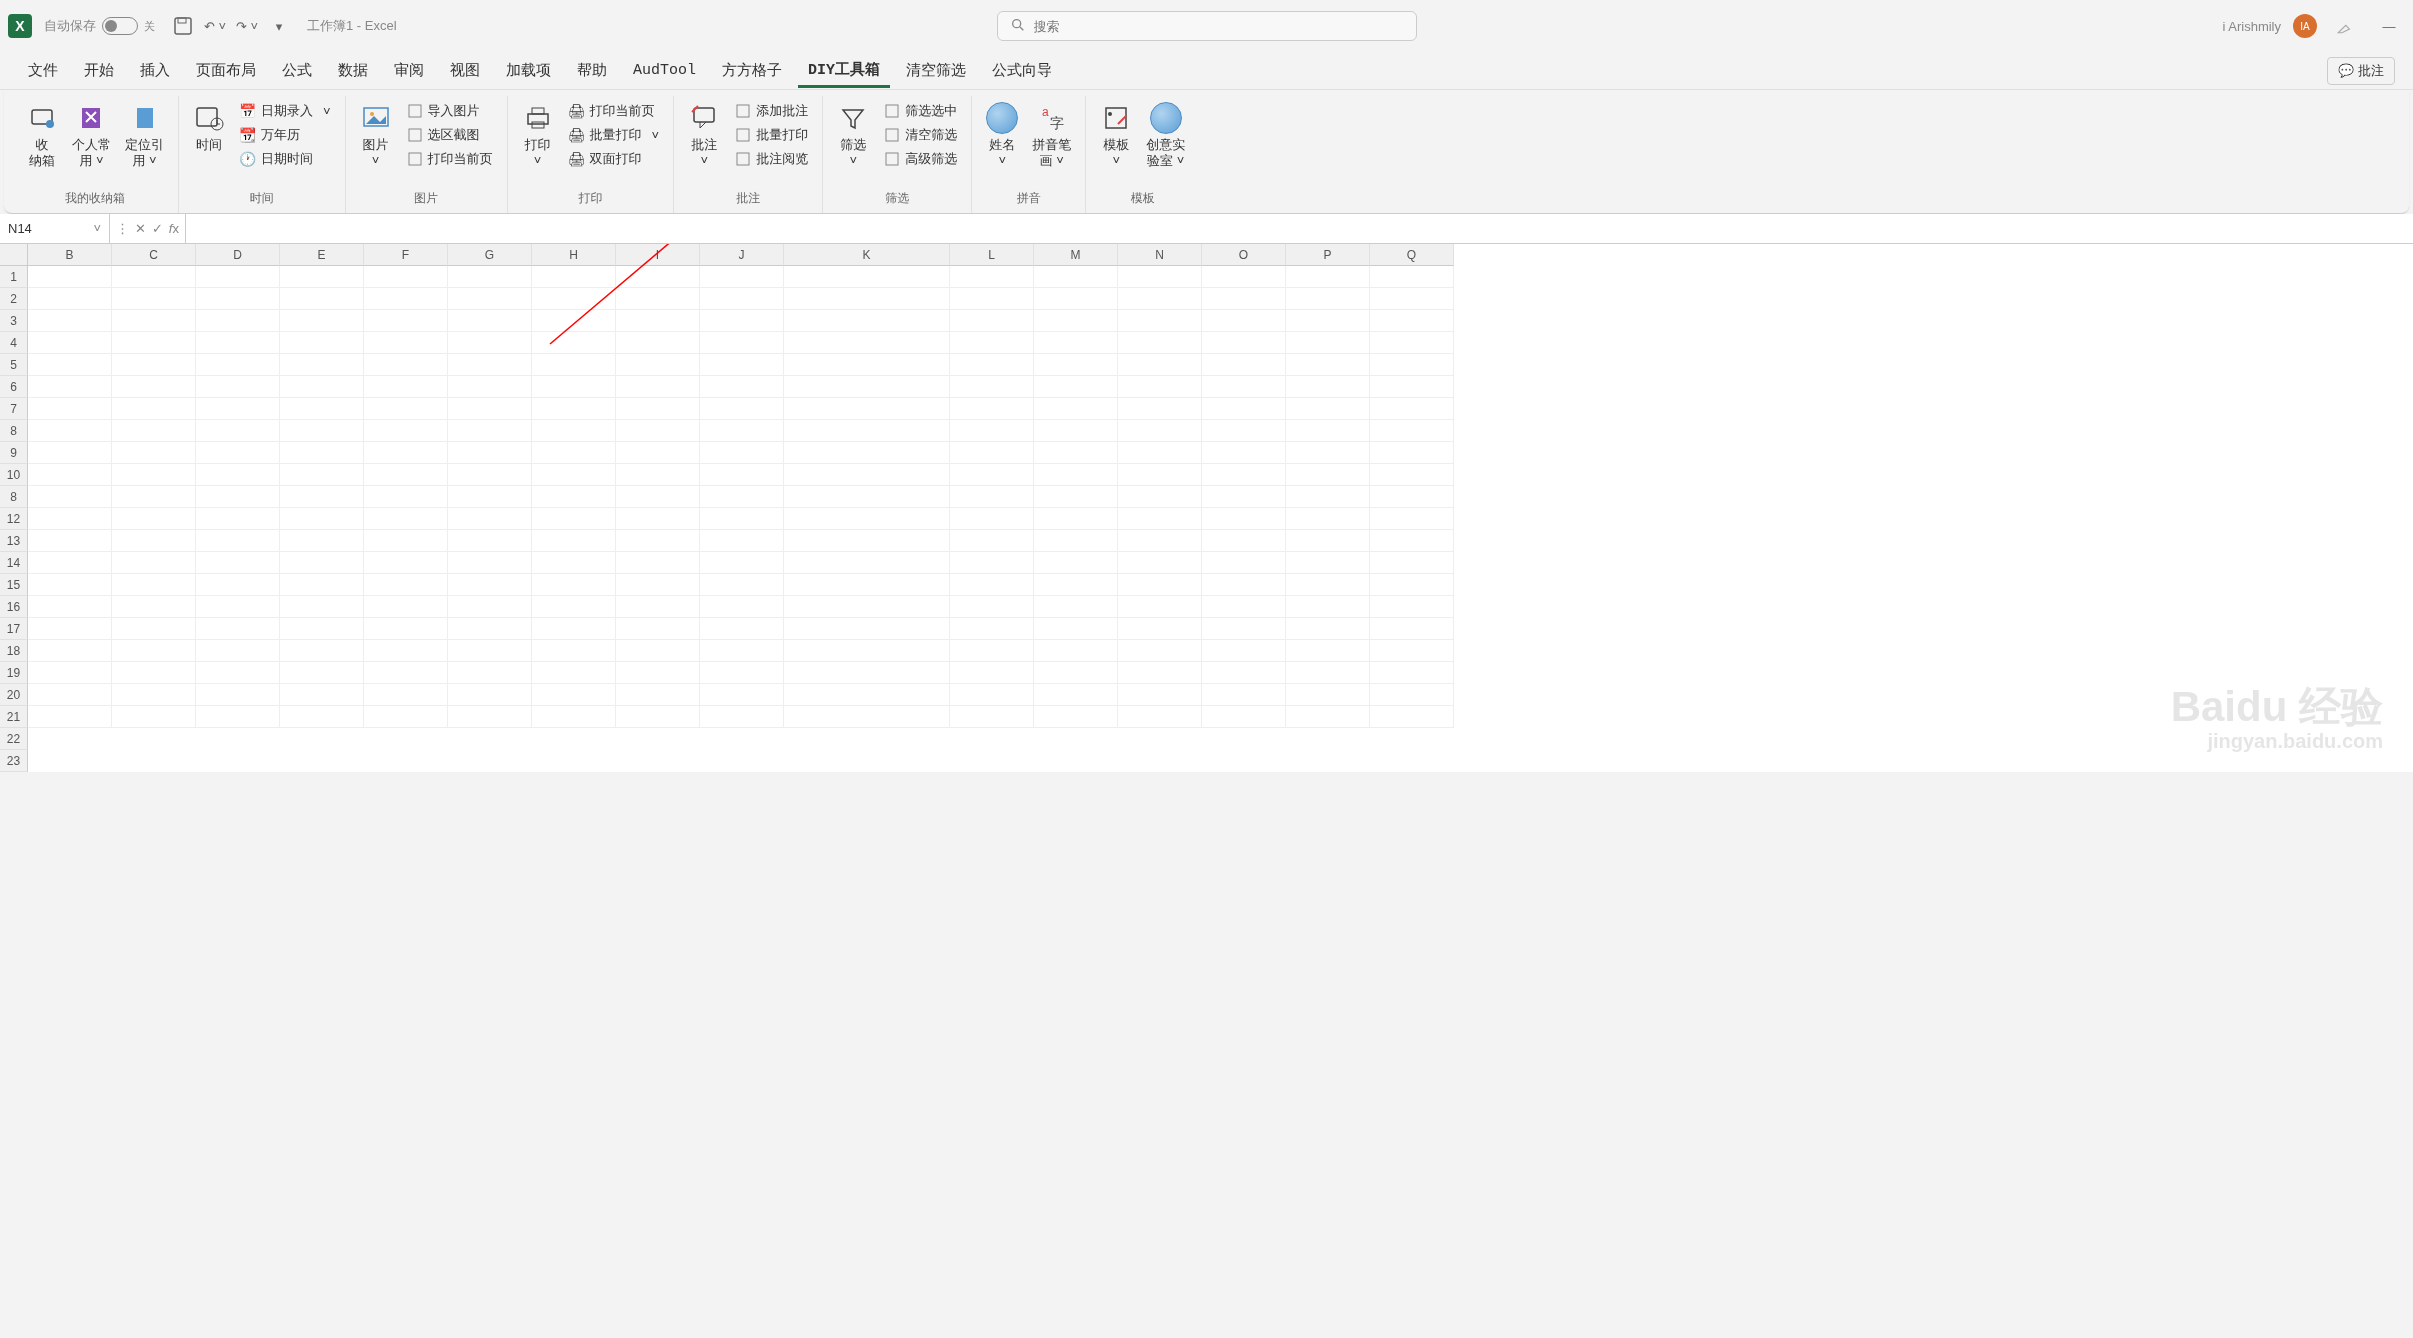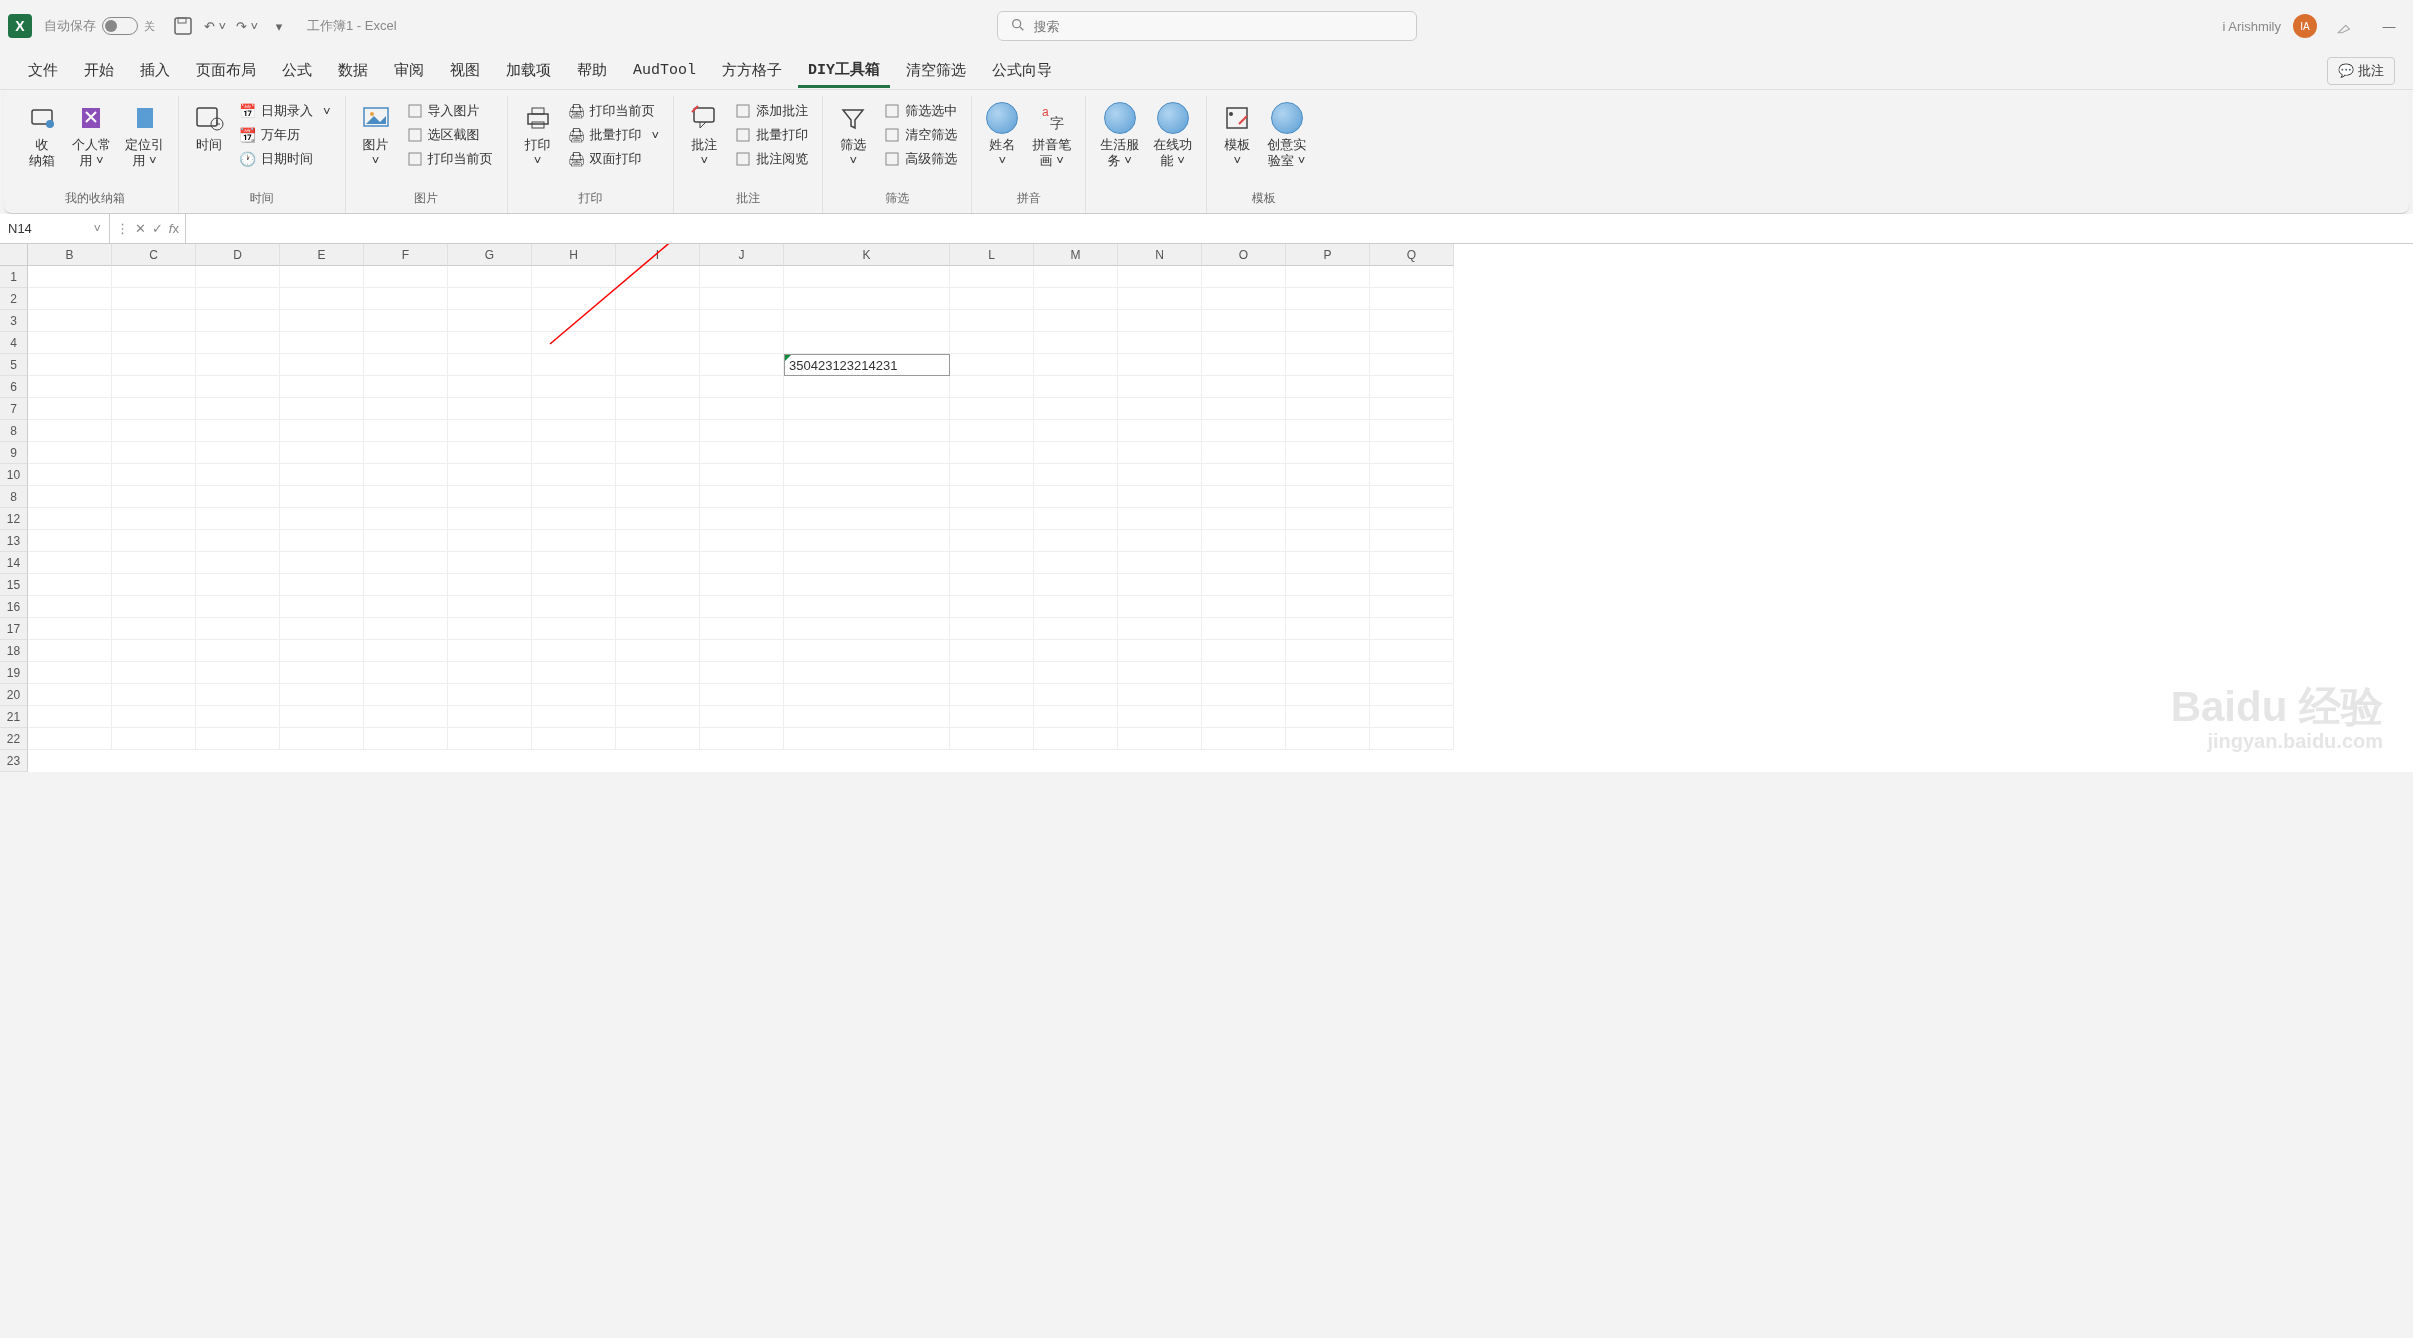--- a/index.html
+++ b/index.html
@@ -351,37 +351,20 @@
           <div class="icn">
             <svg viewBox="0 0 32 32">
               <text x="6" y="14" font-size="12" fill="#d44">a</text>
               <text x="14" y="26" font-size="14" fill="#444">字</text>
             </svg>
           </div>
           <div class="lbl">拼音笔<br>画 ˅</div>
         </div>
       </div>
       <div class="group-label">拼音</div>
-    </div>
-    <div class="group">
-      <div class="group-content">
-        <div class="big-btn">
-          <div class="icn">
-            <div class="circle-icon"></div>
-          </div>
-          <div class="lbl">生活服<br>务 ˅</div>
-        </div>
-        <div class="big-btn">
-          <div class="icn">
-            <div class="circle-icon"></div>
-          </div>
-          <div class="lbl">在线功<br>能 ˅</div>
-        </div>
-      </div>
-      <div class="group-label"></div>
     </div>
     <div class="group">
       <div class="group-content">
         <div class="big-btn">
           <div class="icn">
             <svg viewBox="0 0 32 32">
               <rect x="6" y="6" width="20" height="20" fill="none" stroke="#444" stroke-width="1.5"></rect>
               <circle cx="10" cy="12" r="2" fill="#444"></circle>
               <path d="M18 22 L26 14" stroke="#d44" stroke-width="2"></path>
             </svg>
@@ -535,38 +518,20 @@
         <div class="row">
           <div class="cell" style="width: 84px;"></div>
           <div class="cell" style="width: 84px;"></div>
           <div class="cell" style="width: 84px;"></div>
           <div class="cell" style="width: 84px;"></div>
           <div class="cell" style="width: 84px;"></div>
           <div class="cell" style="width: 84px;"></div>
           <div class="cell" style="width: 84px;"></div>
           <div class="cell" style="width: 84px;"></div>
           <div class="cell" style="width: 84px;"></div>
-          <div class="cell hasdata" style="width: 166px;">350423123214231</div>
-          <div class="cell" style="width: 84px;"></div>
-          <div class="cell" style="width: 84px;"></div>
-          <div class="cell" style="width: 84px;"></div>
-          <div class="cell" style="width: 84px;"></div>
-          <div class="cell" style="width: 84px;"></div>
-          <div class="cell" style="width: 84px;"></div>
-        </div>
-        <div class="row">
-          <div class="cell" style="width: 84px;"></div>
-          <div class="cell" style="width: 84px;"></div>
-          <div class="cell" style="width: 84px;"></div>
-          <div class="cell" style="width: 84px;"></div>
-          <div class="cell" style="width: 84px;"></div>
-          <div class="cell" style="width: 84px;"></div>
-          <div class="cell" style="width: 84px;"></div>
-          <div class="cell" style="width: 84px;"></div>
-          <div class="cell" style="width: 84px;"></div>
           <div class="cell" style="width: 166px;"></div>
           <div class="cell" style="width: 84px;"></div>
           <div class="cell" style="width: 84px;"></div>
           <div class="cell" style="width: 84px;"></div>
           <div class="cell" style="width: 84px;"></div>
           <div class="cell" style="width: 84px;"></div>
           <div class="cell" style="width: 84px;"></div>
         </div>
         <div class="row">
           <div class="cell" style="width: 84px;"></div>

